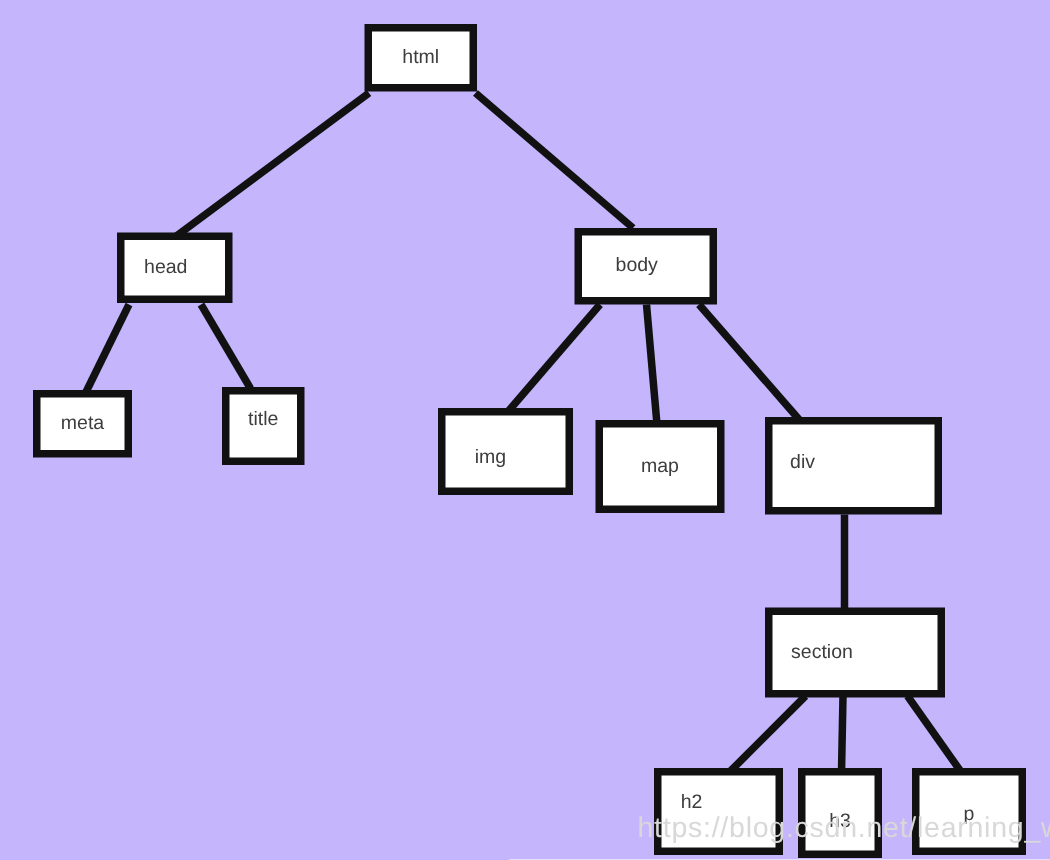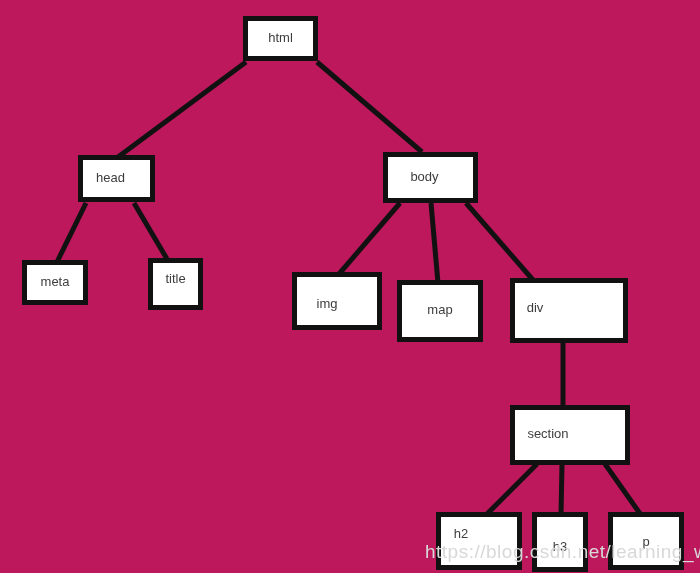--- a/index.html
+++ b/index.html
@@ -10,21 +10,21 @@
   body {
     width: 700px;
     height: 573px;
     font-family: "Liberation Sans", sans-serif;
     overflow: hidden;
   }
   #diagram-canvas {
     position: relative;
     width: 700px;
     height: 573px;
-    background: #be185d;
+    background: #c4b5fd;
   }
   svg.tree-svg {
     position: absolute;
     left: 0;
     top: 0;
     width: 700px;
     height: 573px;
   }
   .node-rect {
     fill: #ffffff;

